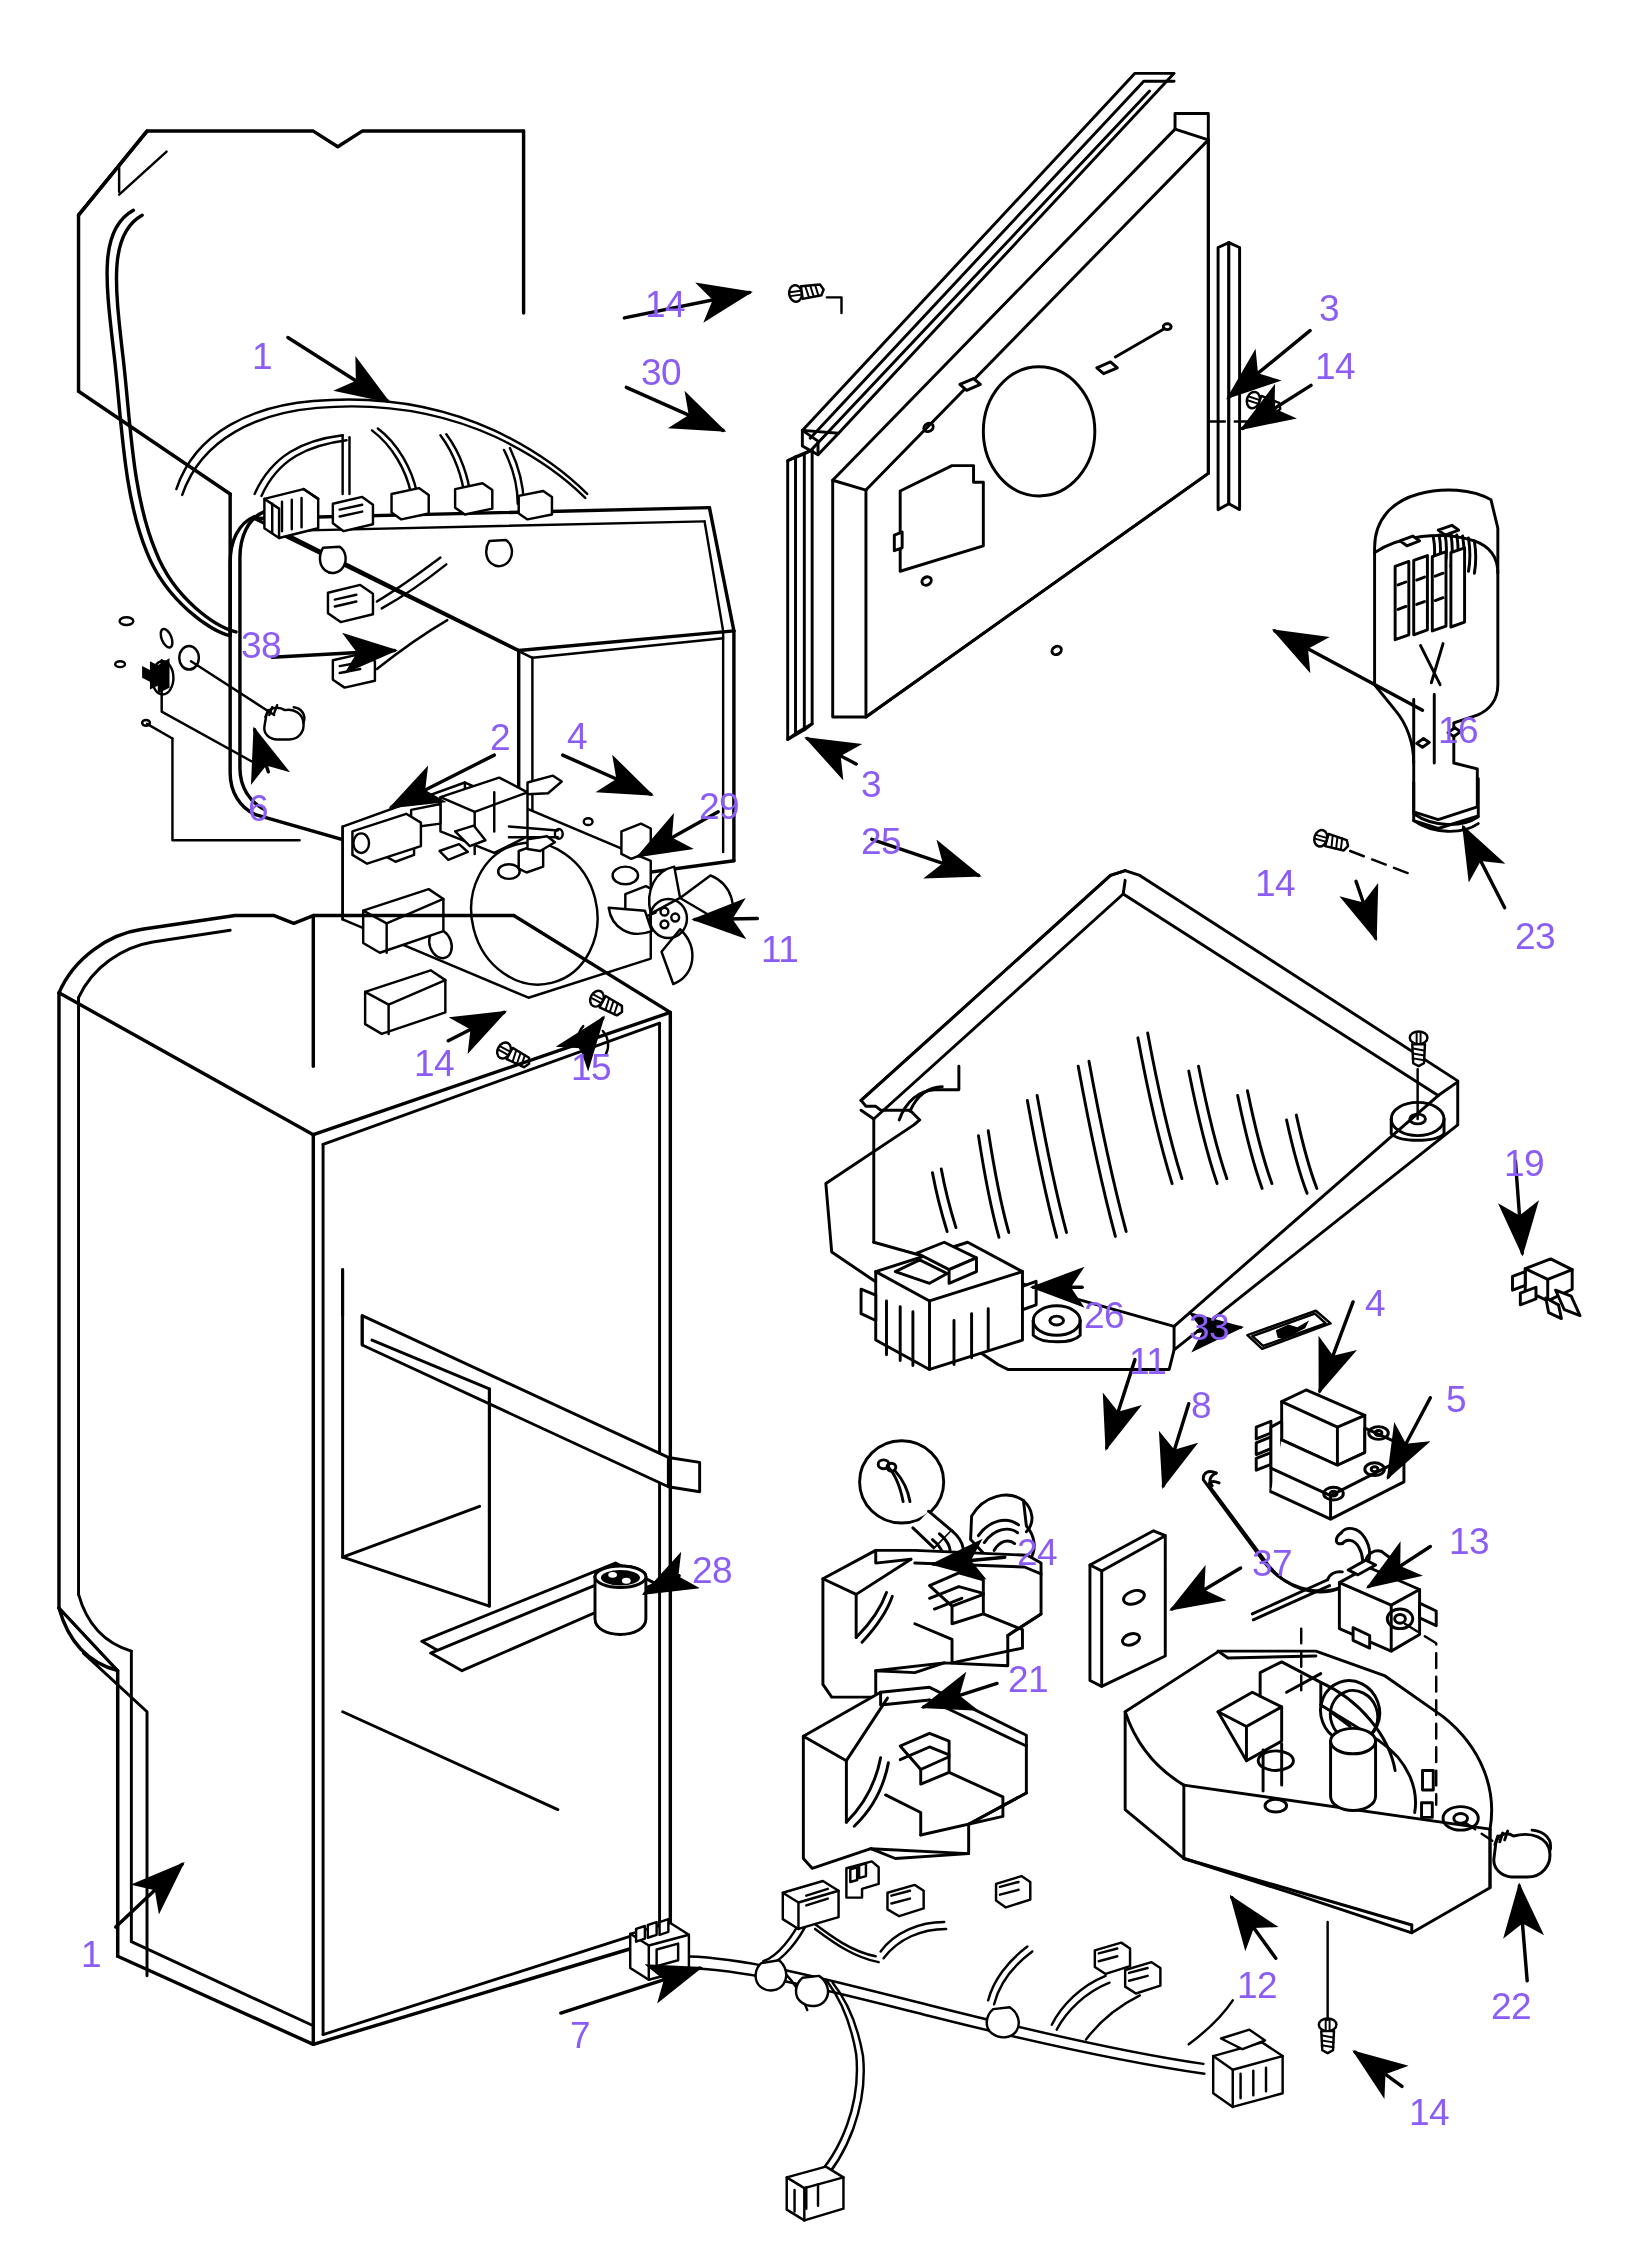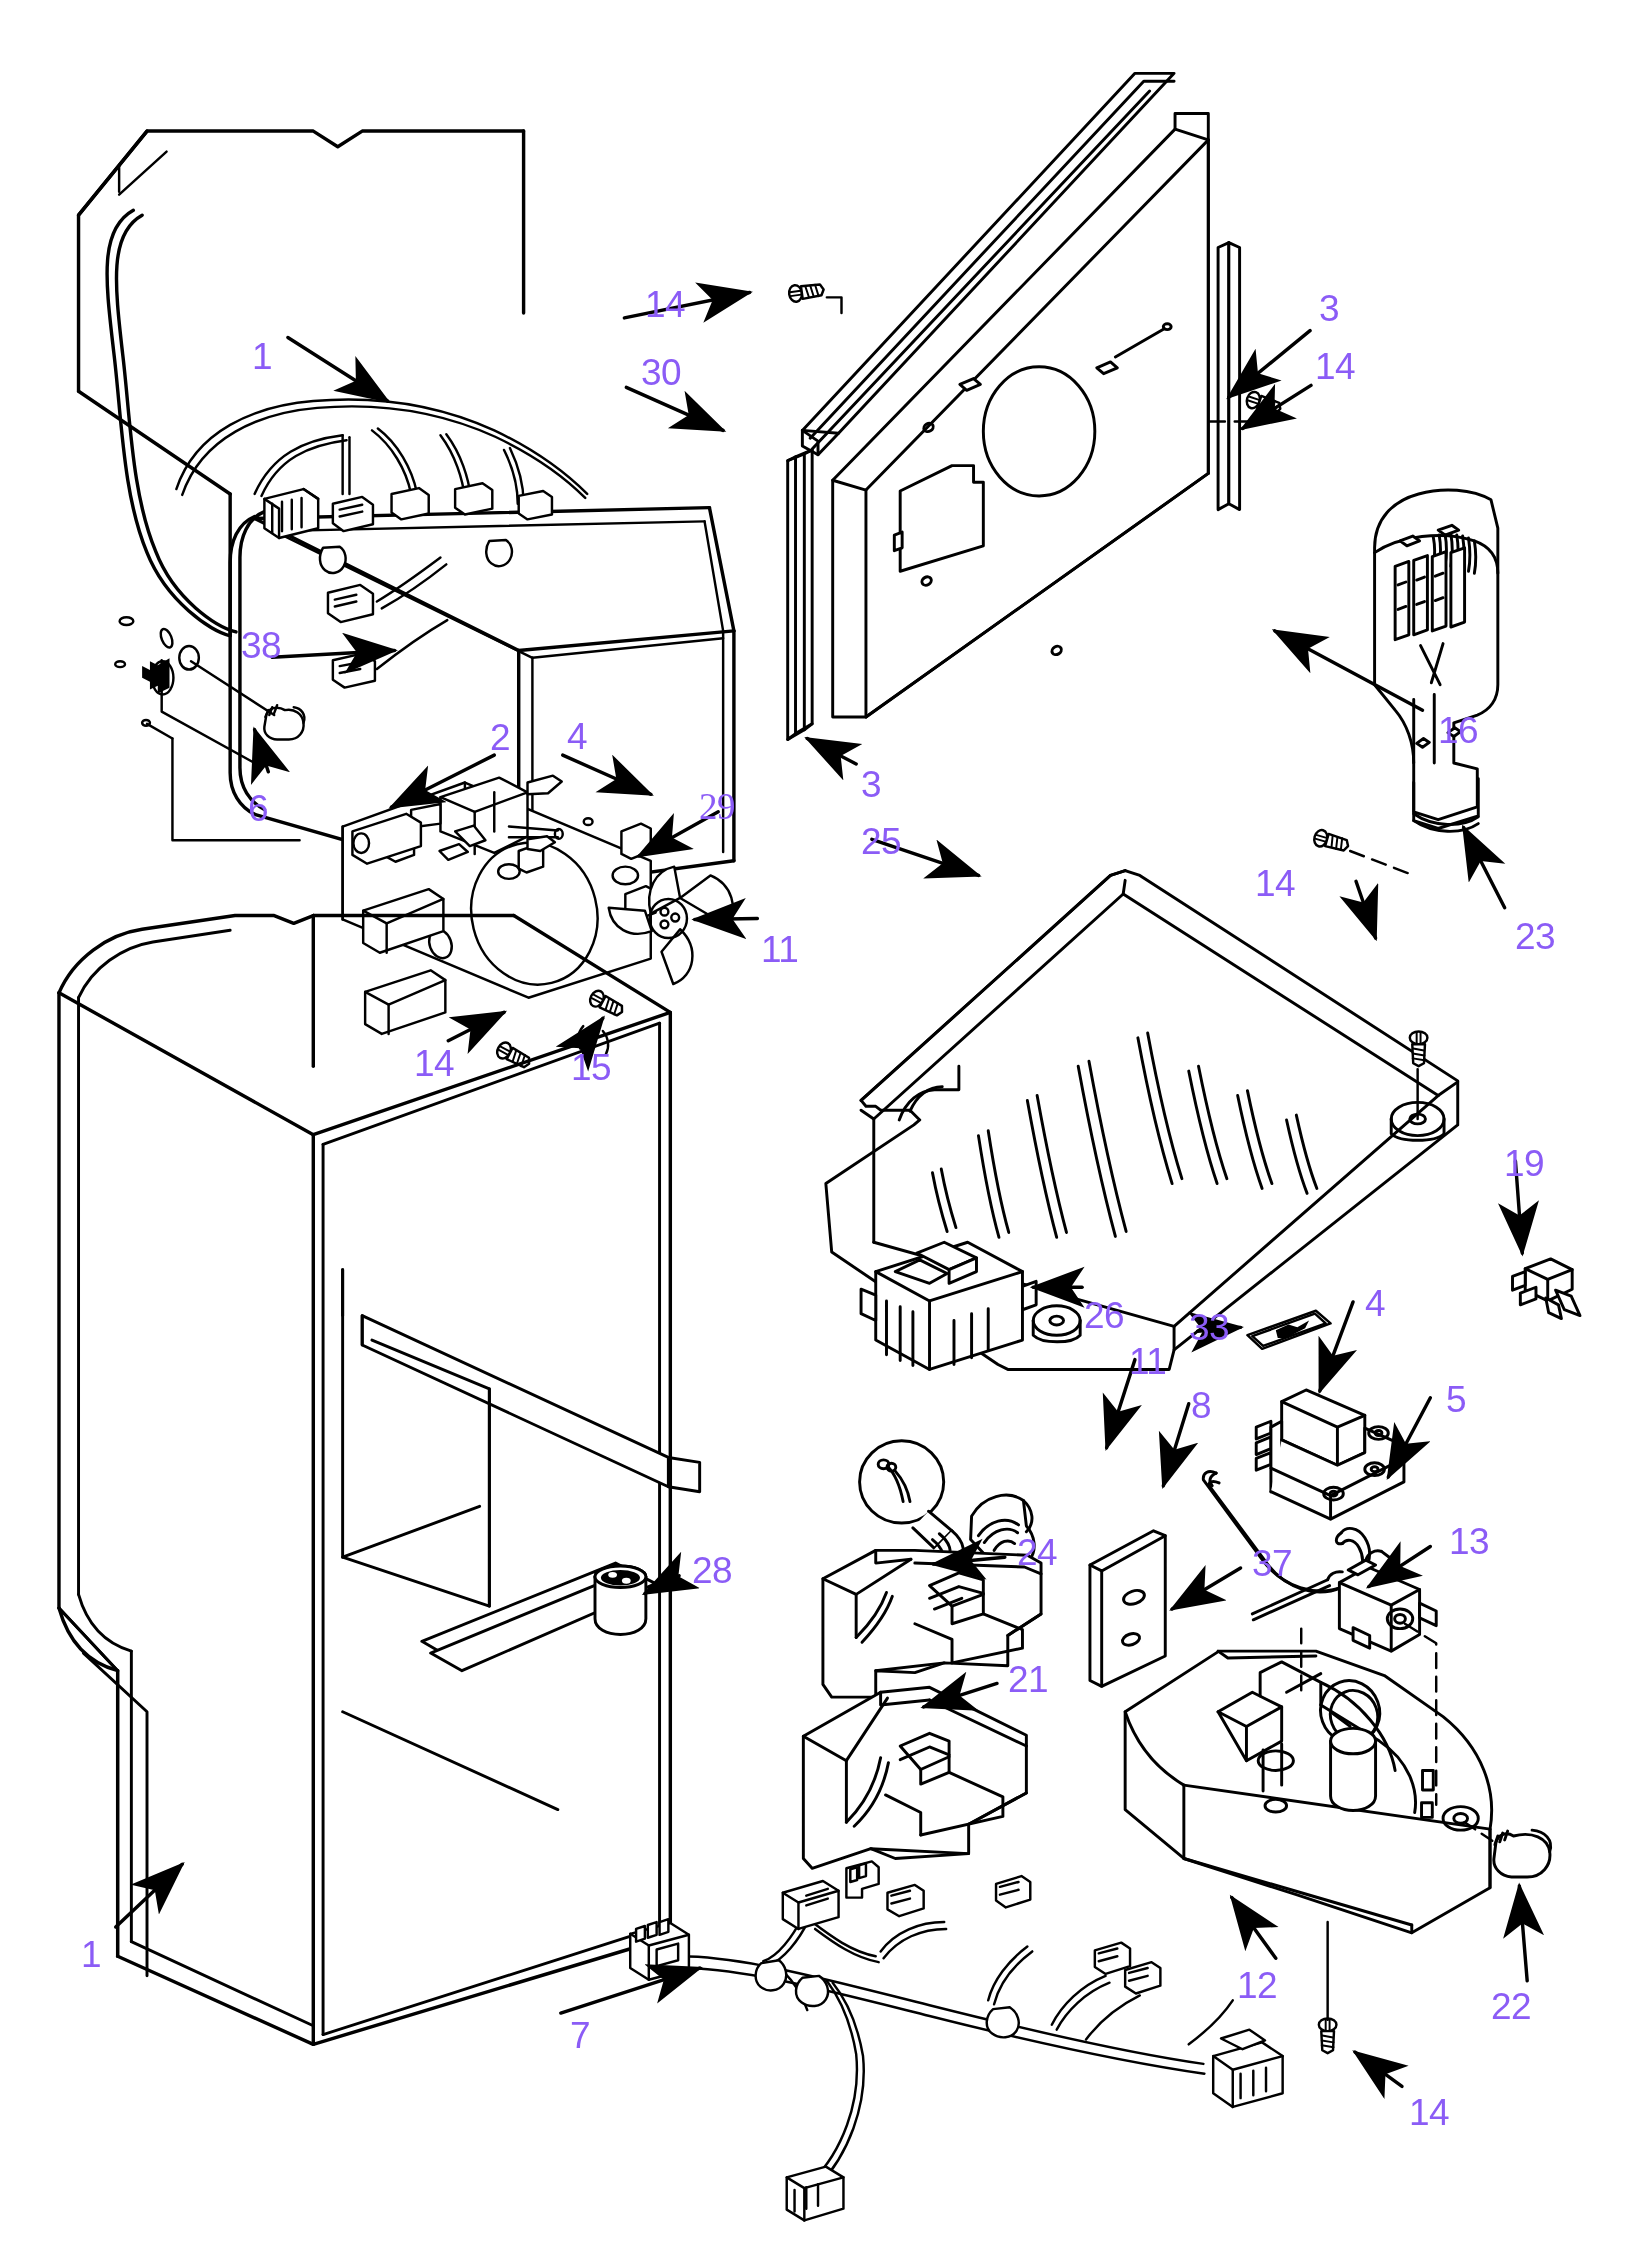--- a/index.html
+++ b/index.html
@@ -687,21 +687,21 @@
 
   <div class="callout" style="left:252px;  top:338px;">1</div>
   <div class="callout" style="left:645px; top:286px;">14</div>
   <div class="callout" style="left:641px; top:354px;">30</div>
   <div class="callout" style="left:1319px; top:290px;">3</div>
   <div class="callout" style="left:1315px; top:348px;">14</div>
   <div class="callout" style="left:241px;  top:627px;">38</div>
   <div class="callout" style="left:248px;  top:790px;">6</div>
   <div class="callout" style="left:490px; top:719px;">2</div>
   <div class="callout" style="left:567px; top:718px;">4</div>
-  <div class="callout" style="left:699px; top:788px;font-family:Liberation Serif, serif;">29</div>
+  <div class="callout" style="left:699px; top:788px;">29</div>
   <div class="callout" style="left:761px; top:902px;margin-top:29px;">11</div>
   <div class="callout" style="left:571px; top:1049px;">15</div>
   <div class="callout" style="left:414px;  top:1045px;">14</div>
   <div class="callout" style="left:861px; top:766px;">3</div>
   <div class="callout" style="left:1438px; top:712px;">16</div>
   <div class="callout" style="left:861px; top:823px;">25</div>
   <div class="callout" style="left:1255px; top:865px;">14</div>
   <div class="callout" style="left:1515px; top:918px;">23</div>
   <div class="callout" style="left:1504px; top:1145px;">19</div>
   <div class="callout" style="left:1084px; top:1270px;margin-top:27px;">26</div>

